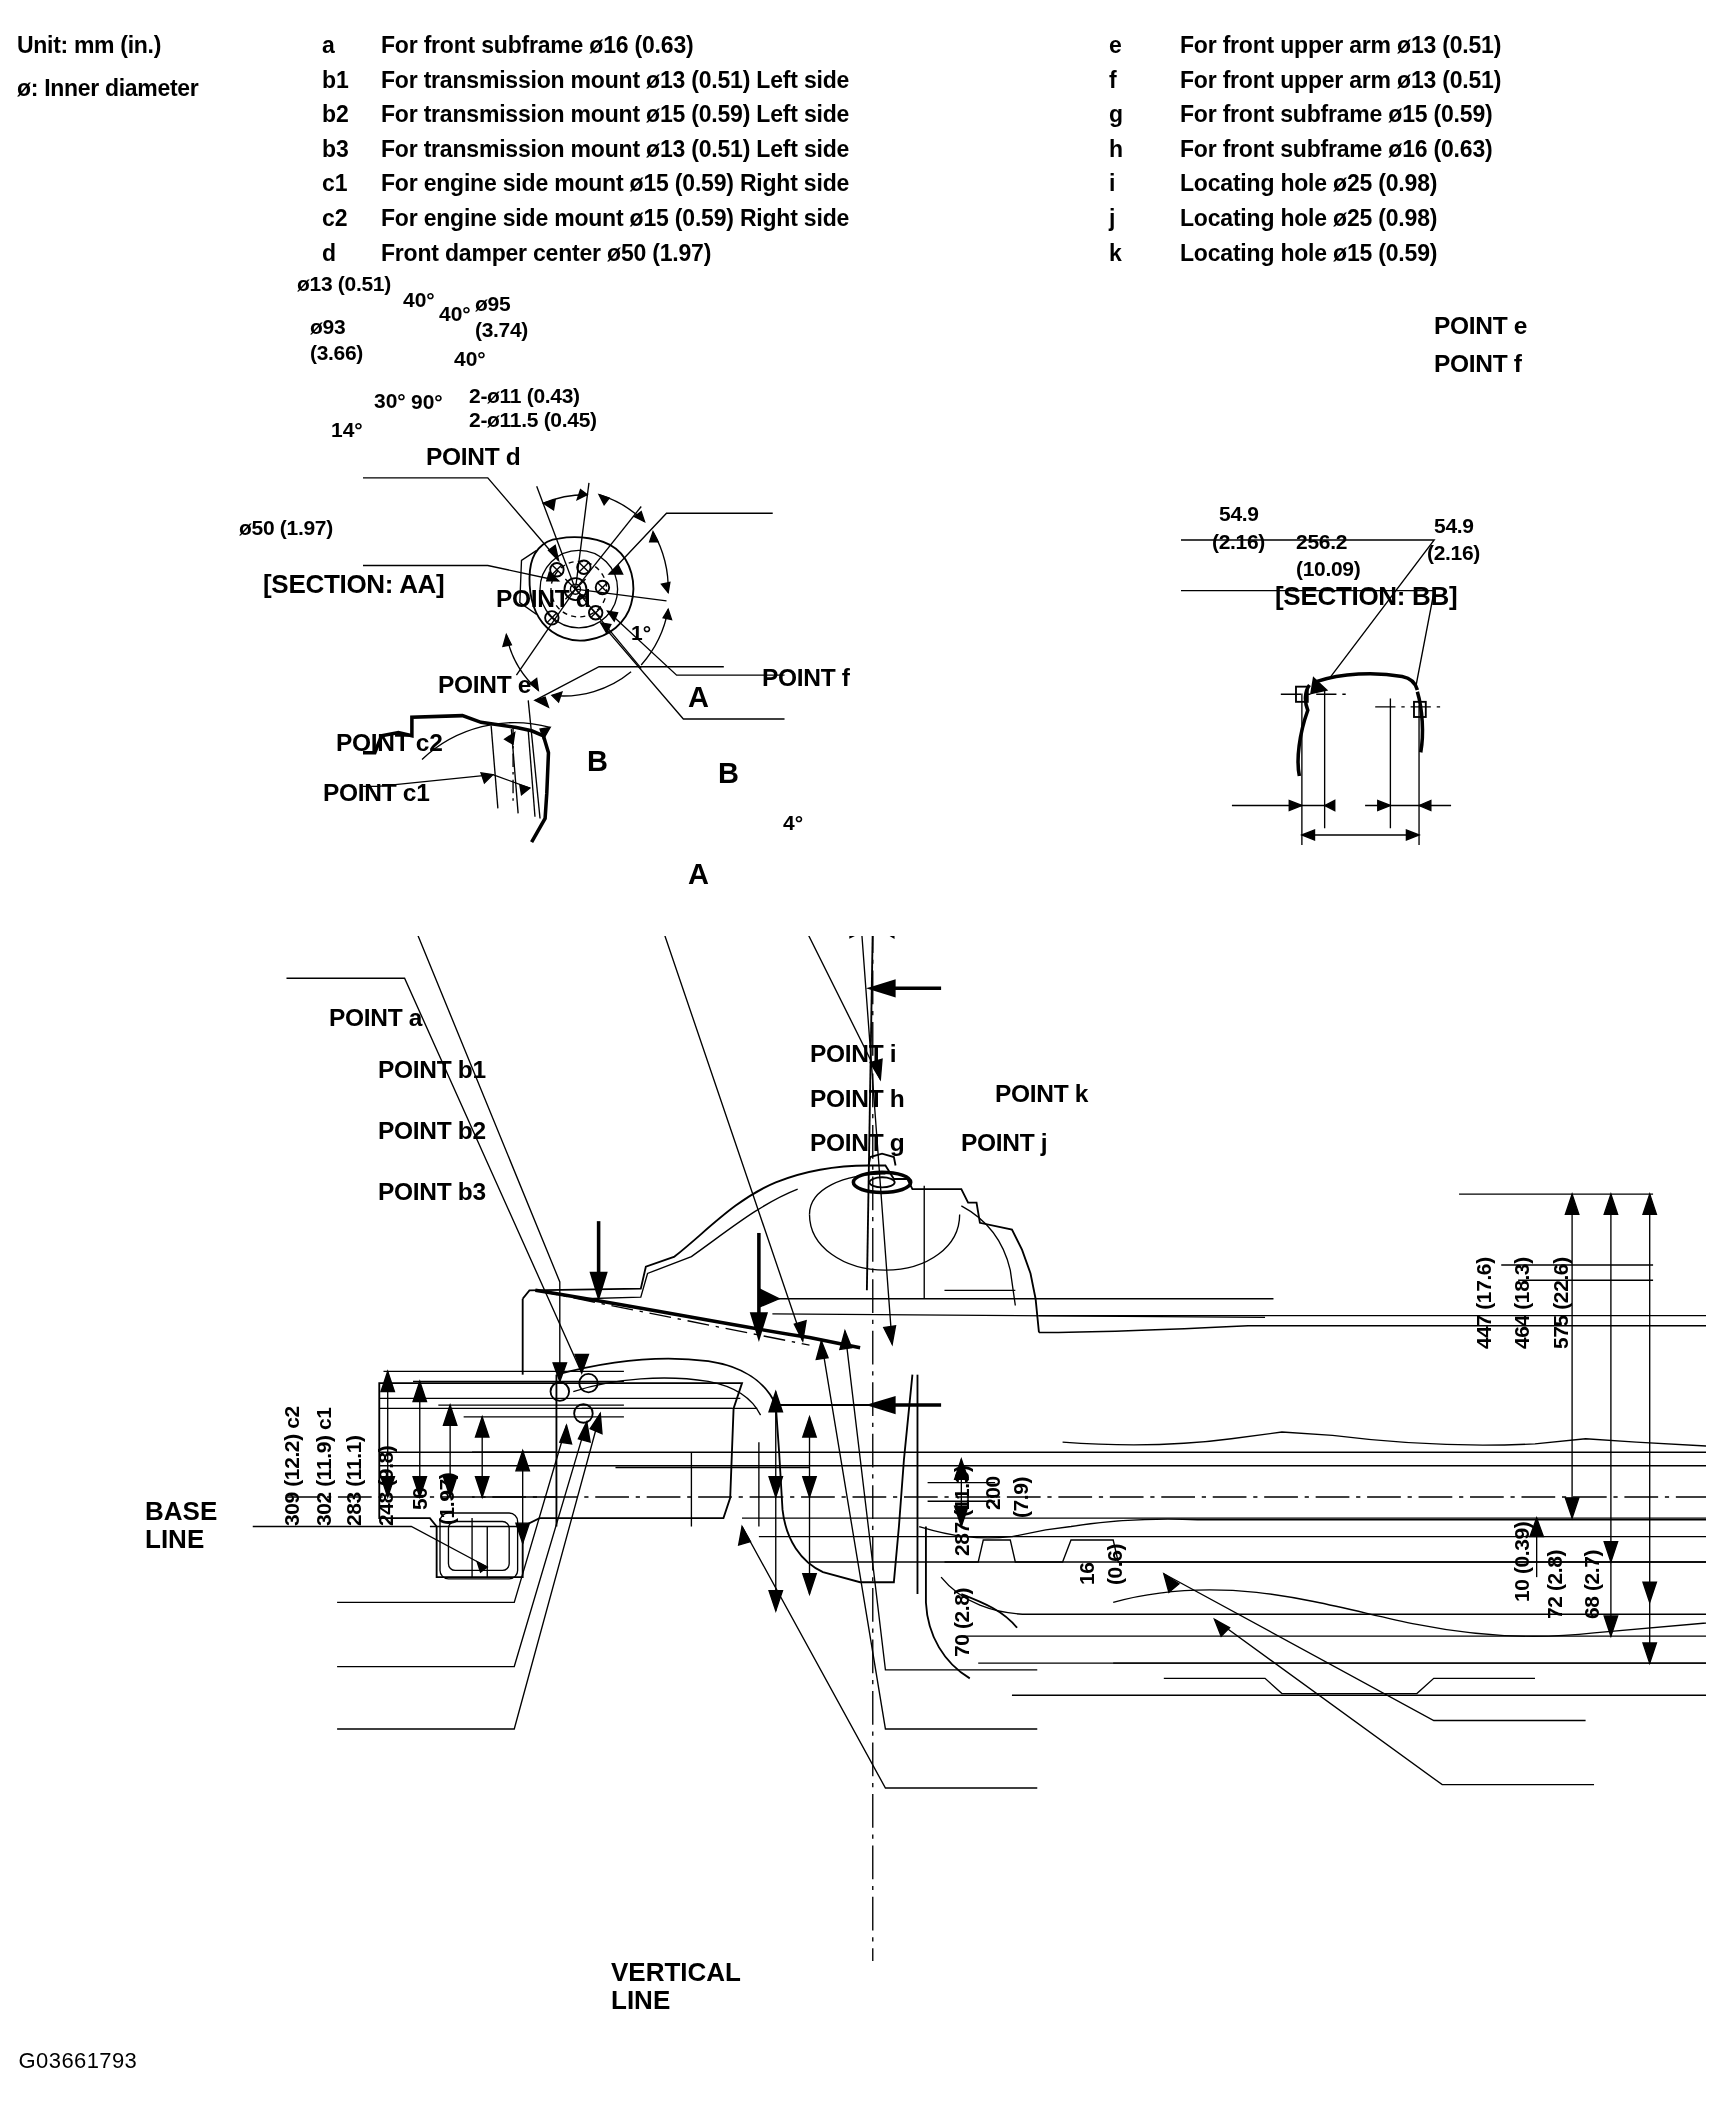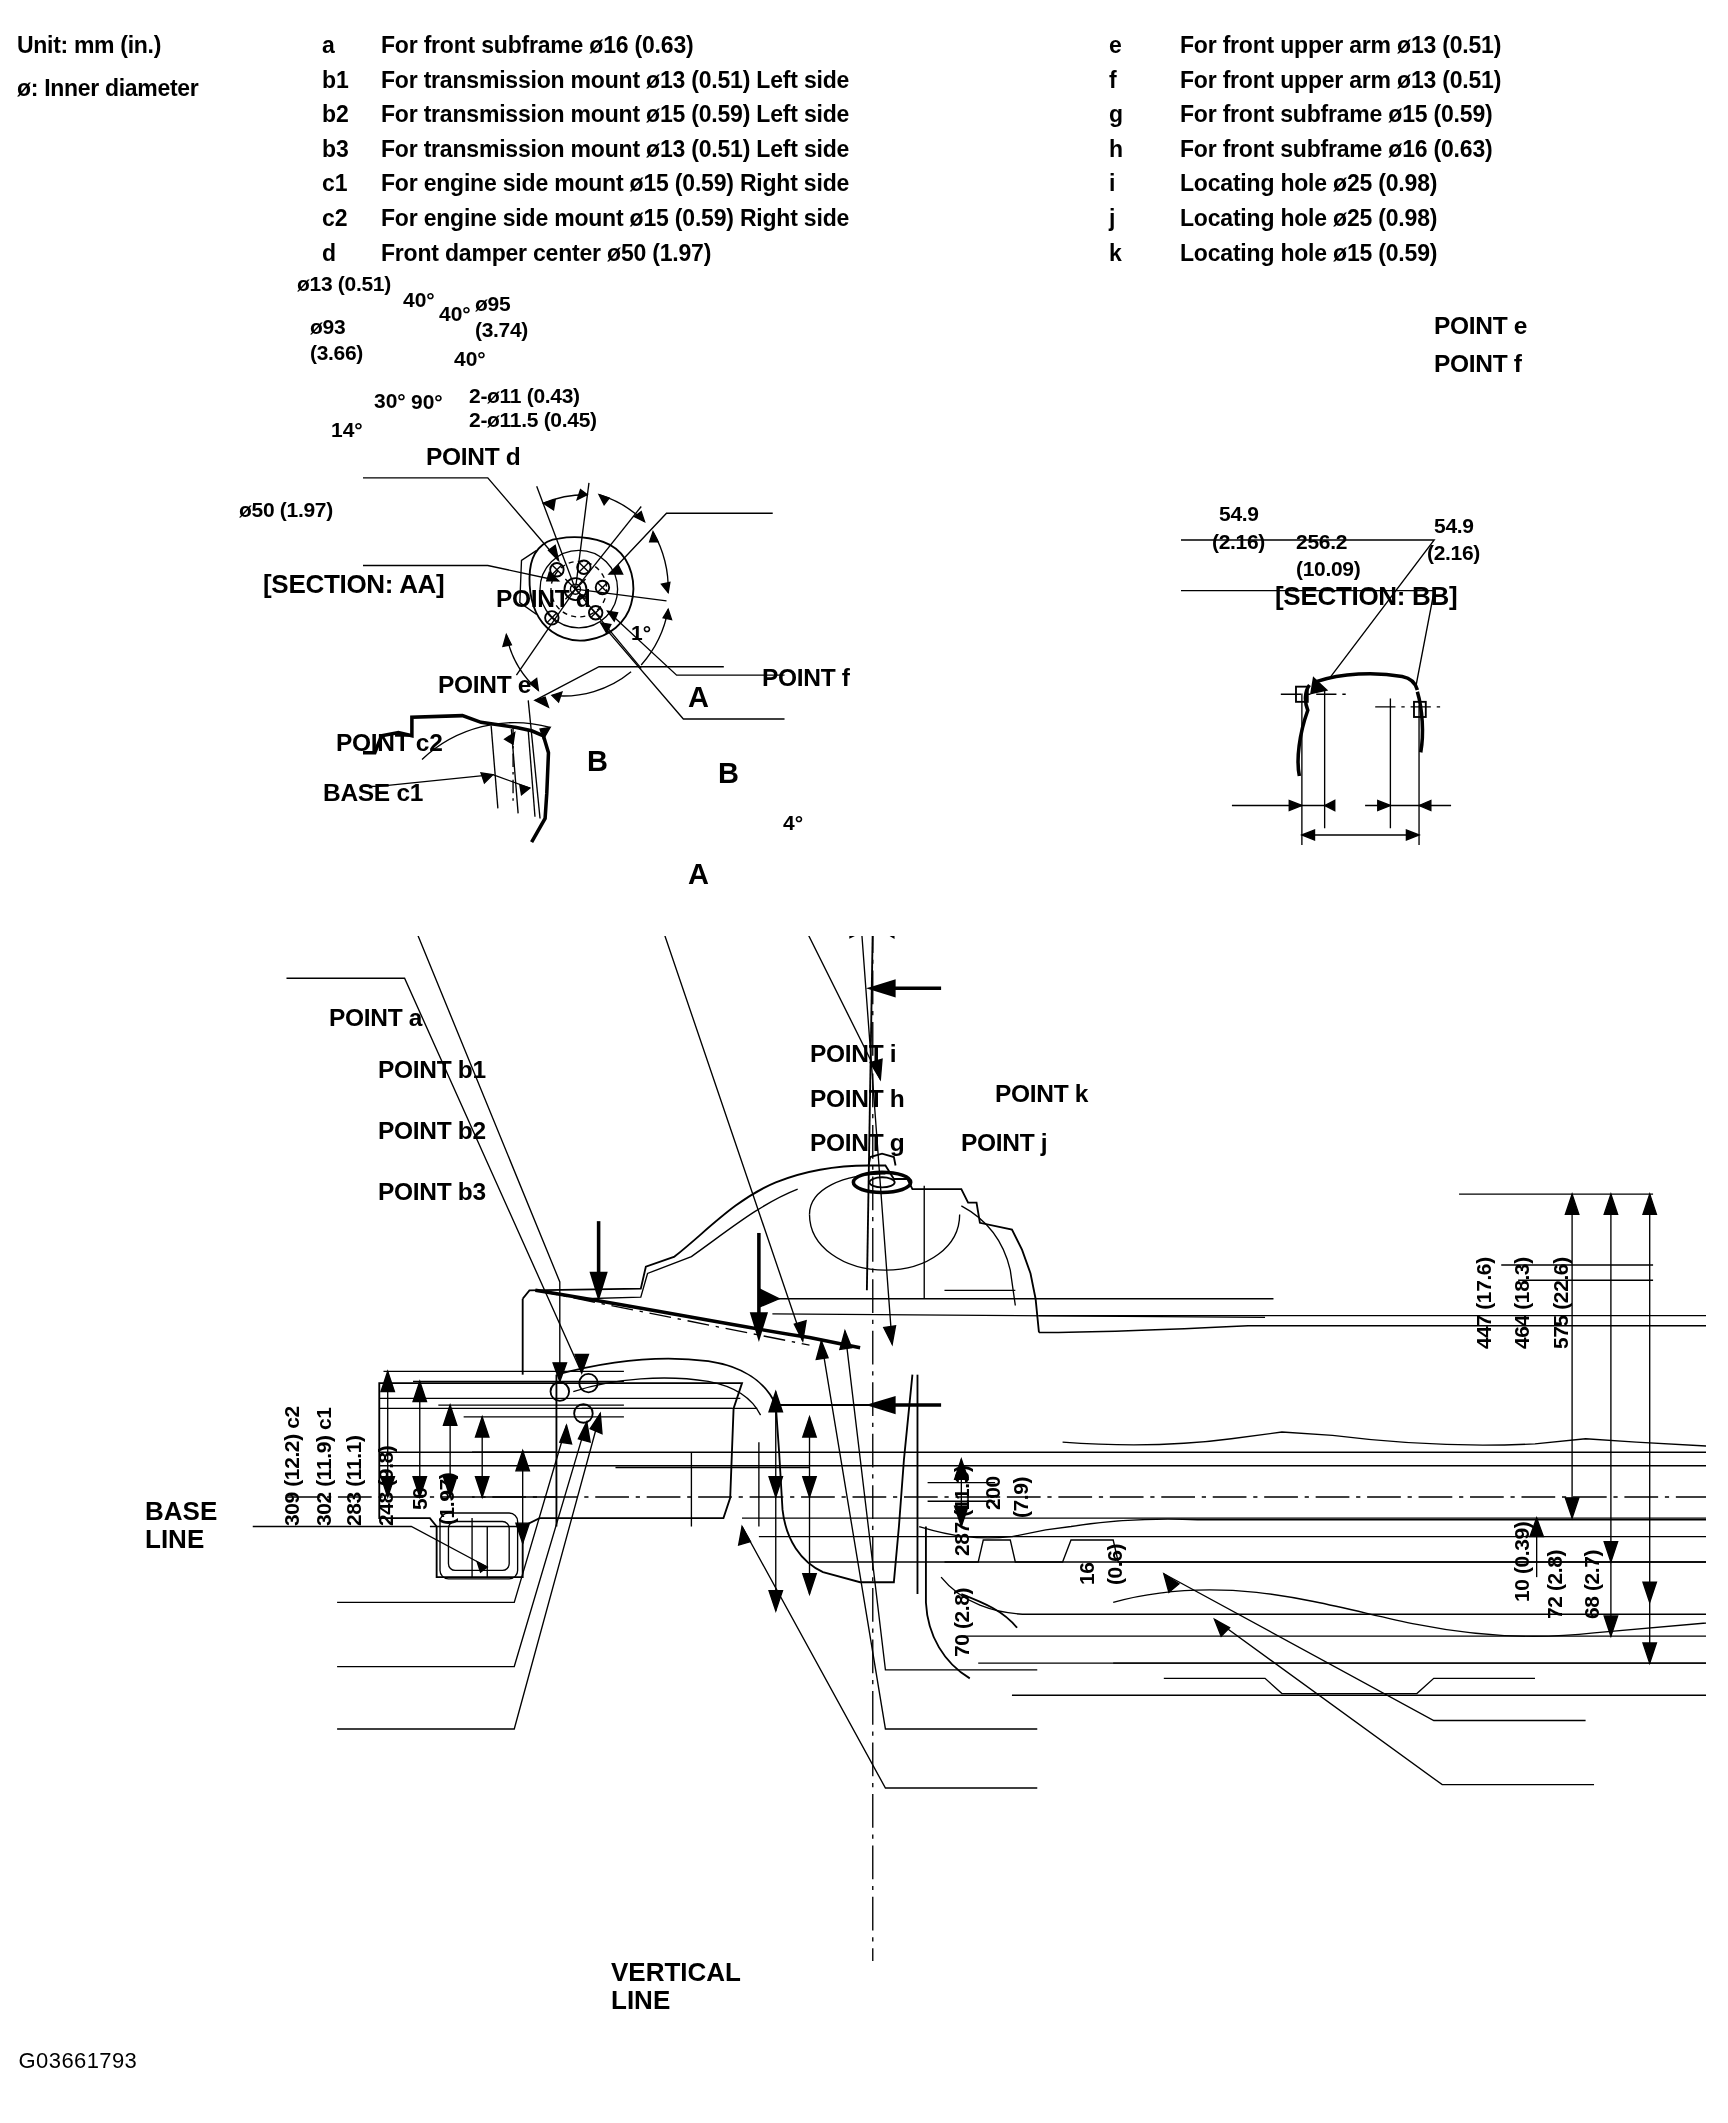--- a/index.html
+++ b/index.html
@@ -254,21 +254,21 @@
     </g>
   </svg>
 
   <div class="abs dimtxt" style="left:297px;top:272px;">ø13 (0.51)</div>
   <div class="abs dimtxt" style="left:310px;top:315px;">ø93</div>
   <div class="abs dimtxt" style="left:310px;top:341px;">(3.66)</div>
   <div class="abs dimtxt" style="left:475px;top:292px;">ø95</div>
   <div class="abs dimtxt" style="left:475px;top:318px;">(3.74)</div>
   <div class="abs dimtxt" style="left:469px;top:384px;">2-ø11 (0.43)</div>
   <div class="abs dimtxt" style="left:469px;top:408px;">2-ø11.5 (0.45)</div>
-  <div class="abs dimtxt" style="left:239px;top:498px;">ø50 (1.97)</div>
+  <div class="abs dimtxt" style="left:239px;top:516px;">ø50 (1.97)</div>
   <div class="abs ptlabel" style="left:426px;top:443px;">POINT d</div>
 
   <div class="abs angle" style="left:403px;top:288px;">40°</div>
   <div class="abs angle" style="left:439px;top:302px;">40°</div>
   <div class="abs angle" style="left:454px;top:347px;">40°</div>
   <div class="abs angle" style="left:374px;top:389px;">30°</div>
   <div class="abs angle" style="left:411px;top:390px;">90°</div>
   <div class="abs angle" style="left:331px;top:418px;">14°</div>
   <div class="abs seclabel" style="left:263px;top:569px;">[SECTION: AA]</div>
 
@@ -576,21 +576,21 @@
       <line x1="790" y1="556" x2="856" y2="556"></line>
       <polygon points="774,556 800,548 800,564" fill="#000"></polygon>
     </g>
 
   </svg>
 
   <div class="abs ptlabel" style="left:496px;top:585px;">POINT d</div>
   <div class="abs ptlabel" style="left:438px;top:671px;">POINT e</div>
   <div class="abs ptlabel" style="left:762px;top:664px;">POINT f</div>
   <div class="abs ptlabel" style="left:336px;top:729px;">POINT c2</div>
-  <div class="abs ptlabel" style="left:323px;top:779px;">BASE c1</div>
+  <div class="abs ptlabel" style="left:323px;top:779px;">POINT c1</div>
   <div class="abs ptlabel" style="left:309px;top:1004px;margin-left:20px;">POINT a</div>
   <div class="abs ptlabel" style="left:378px;top:1056px;">POINT b1</div>
   <div class="abs ptlabel" style="left:378px;top:1117px;">POINT b2</div>
   <div class="abs ptlabel" style="left:378px;top:1178px;">POINT b3</div>
   <div class="abs ptlabel" style="left:810px;top:1129px;">POINT g</div>
   <div class="abs ptlabel" style="left:810px;top:1085px;">POINT h</div>
   <div class="abs ptlabel" style="left:810px;top:1040px;">POINT i</div>
   <div class="abs ptlabel" style="left:961px;top:1129px;">POINT j</div>
   <div class="abs ptlabel" style="left:995px;top:1080px;text-align:center;">POINT k</div>
 

